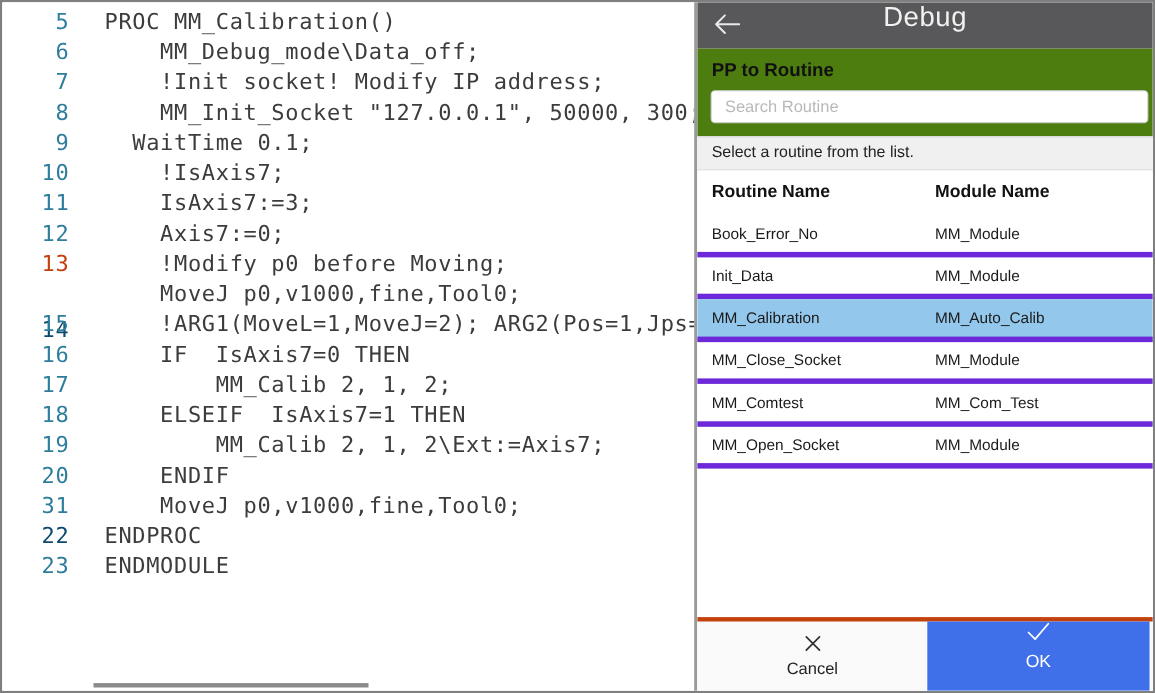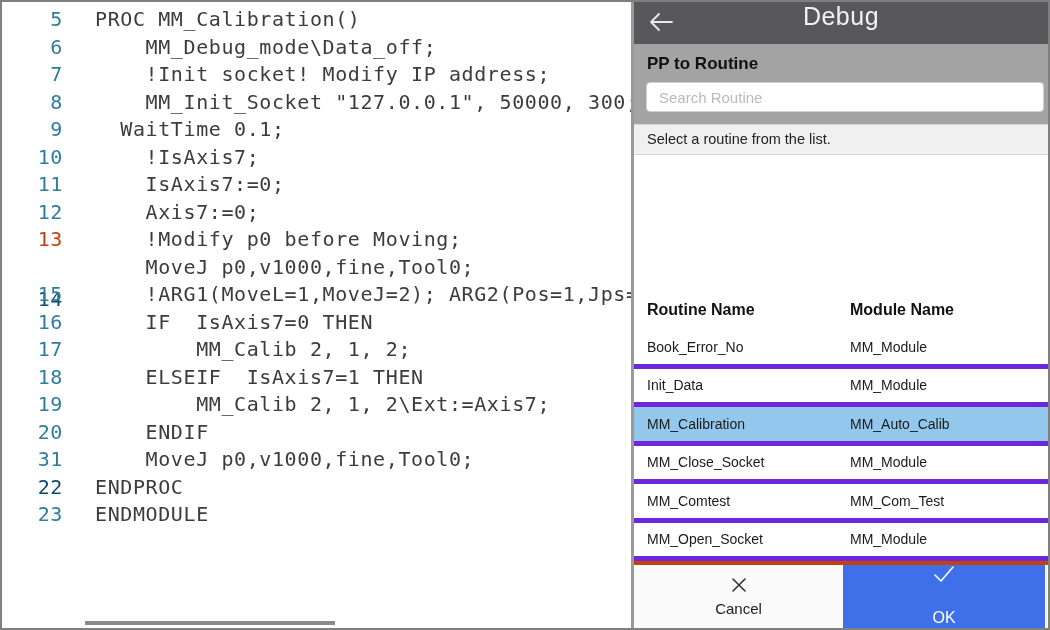--- a/index.html
+++ b/index.html
@@ -15,44 +15,44 @@
   .code-line .ct{padding-left:32px;flex:none;}
   .hscroll-thumb{position:absolute;left:83px;bottom:3px;width:250px;height:4px;background:#8a8a8a;}
   .pane-divider{width:3px;flex:none;background:#9a9a9a;}
   
   .debug-pane{flex:1;display:flex;flex-direction:column;background:#fff;min-width:0;}
   .debug-header{height:42px;flex:none;background:#58585a;position:relative;
     display:flex;align-items:flex-start;justify-content:center;}
   .debug-title{color:#f2f2f2;font-size:25px;font-weight:400;letter-spacing:0.5px;}
   .back-btn{position:absolute;left:12px;top:8px;width:30px;height:26px;display:flex;
     align-items:center;justify-content:center;cursor:pointer;background:transparent;border:none;padding:0;}
-  .pp-section{background:#a3a3a3;padding:8px 4px 12px 12px;flex:none;}
+  .pp-section{background:#4d7c0f;padding:8px 4px 12px 12px;flex:none;}
   .pp-label{font-size:17px;font-weight:bold;color:#111;margin:2px 0 8px 1px;}
   .search-input{width:100%;box-sizing:border-box;height:30px;border:1px solid #cfcfcf;
     border-radius:4px;background:#fff;padding:0 12px;font-size:15px;color:#333;outline:none;
     font-family:"Liberation Sans",sans-serif;}
   .search-input::placeholder{color:#b9b9b9;}
   .instruction-strip{background:#f0f0f0;border-top:1px solid #d9d9d9;border-bottom:1px solid #d9d9d9;
     padding:6px 13px 7px 13px;font-size:14.5px;color:#222;flex:none;}
-  .routine-table{flex:1;display:flex;flex-direction:column;background:#fff;min-height:0;justify-content:flex-end;}
+  .routine-table{flex:1;display:flex;flex-direction:column;background:#fff;min-height:0;}
   .tbl-header{display:flex;height:40px;align-items:center;flex:none;}
   .tbl-header .c1,.tbl-row .c1{width:216px;flex:none;padding-left:13px;box-sizing:border-box;}
   .tbl-header .c2,.tbl-row .c2{flex:1;}
   .tbl-header span{font-size:16px;font-weight:bold;color:#111;}
   .tbl-row{display:flex;height:38.5px;align-items:center;border-bottom:5px solid #6d28d9;
     font-size:14px;color:#1a1a1a;flex:none;cursor:pointer;box-sizing:border-box;}
   .tbl-row.selected{background:#93c7ec;}
   
   .debug-footer{height:63px;flex:none;background:#fafafa;border-top:4px solid #c2410c;
     display:flex;align-items:stretch;}
   .cancel-btn{flex:1;display:flex;flex-direction:column;align-items:center;justify-content:center;
     gap:4px;background:transparent;border:none;cursor:pointer;font-family:"Liberation Sans",sans-serif;}
   .cancel-btn .lbl{font-size:15px;color:#222;}
   .ok-btn{width:202px;flex:none;margin-right:3px;display:flex;flex-direction:column;align-items:center;
-    justify-content:space-between;gap:18px;background:#3f70ea;border:none;cursor:pointer;
+    justify-content:flex-start;gap:8px;background:#3f70ea;border:none;cursor:pointer;
     font-family:"Liberation Sans",sans-serif;}
   .ok-btn .lbl{font-size:16px;color:#fff;}
 </style>
 </head>
 <body>
 
 <div class="screen">
 
   <div class="code-pane">
     <div class="code-lines">
@@ -81,21 +81,21 @@
         <span class="ct">  WaitTime 0.1;</span>
       </div>
 
       <div class="code-line">
         <span class="ln" style="color: rgb(46, 125, 156);">10</span>
         <span class="ct">    !IsAxis7;</span>
       </div>
 
       <div class="code-line">
         <span class="ln" style="color: rgb(46, 125, 156);">11</span>
-        <span class="ct">    IsAxis7:=0;</span>
+        <span class="ct">    IsAxis7:=3;</span>
       </div>
 
       <div class="code-line">
         <span class="ln" style="color: rgb(46, 125, 156);">12</span>
         <span class="ct">    Axis7:=0;</span>
       </div>
 
       <div class="code-line">
         <span class="ln" style="color: #c2410c;">13</span>
         <span class="ct">    !Modify p0 before Moving;</span>

